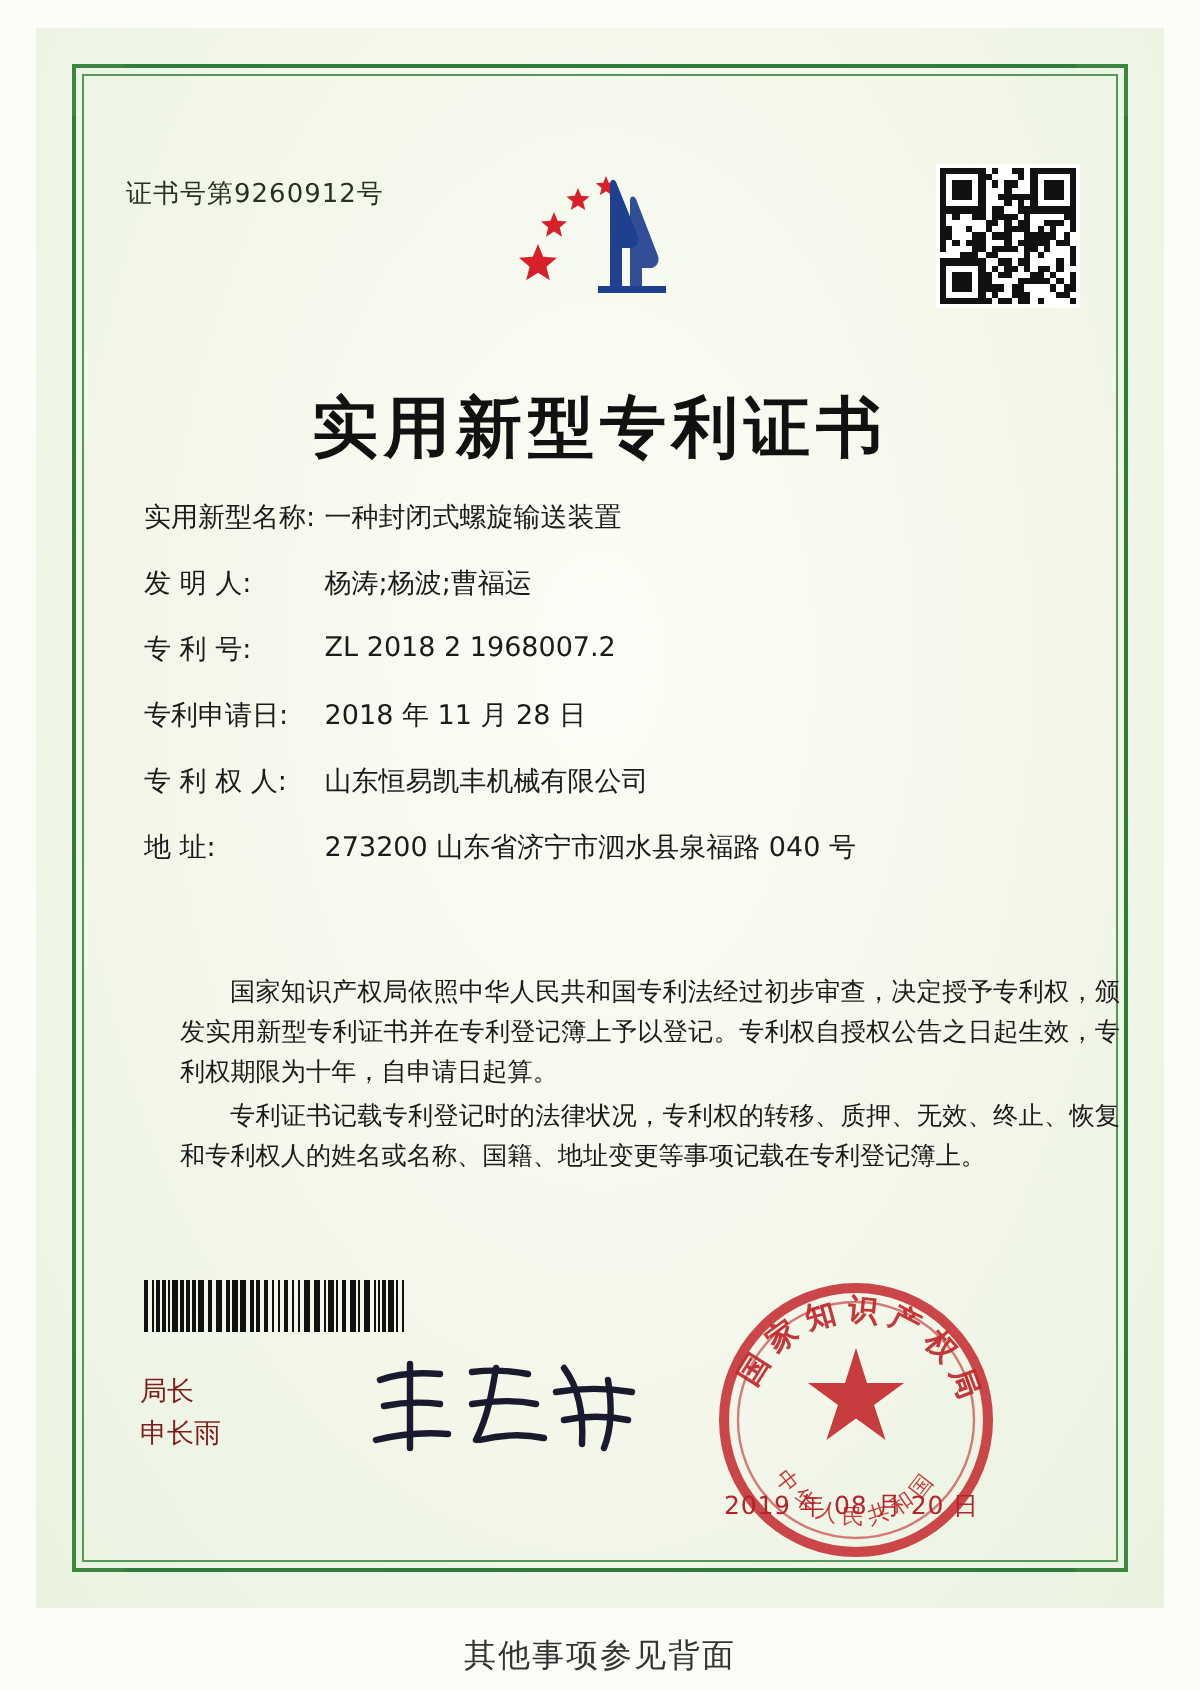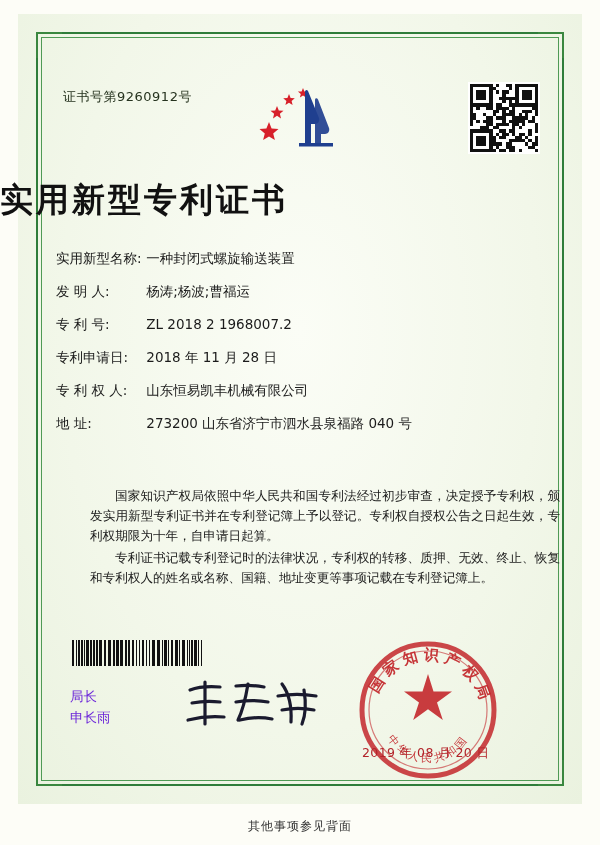--- a/index.html
+++ b/index.html
@@ -101,34 +101,34 @@
     grid-template-columns: repeat(21, 1fr);
     grid-template-rows: repeat(21, 1fr);
   }
   .qrgrid i { background: transparent; }
   .qrgrid i.on { background: #111; }
 
   
   .title {
     position: absolute;
     left: 0;
-    top: 178px;
+    top: 192px;
     width: 600px;
-    text-align: left;
+    text-align: center;
     font-size: 33px;
     font-weight: bold;
     letter-spacing: 3px;
     color: #111;
     font-family: "DejaVu Serif", serif;
   }
 
   
   .fields {
     position: absolute;
-    left: 56px;
+    left: 72px;
     top: 250px;
     width: 470px;
   }
   .field-row {
     position: relative;
     height: 33px;
     font-size: 13.5px;
     color: #1b1b1b;
     white-space: nowrap;
   }
@@ -184,21 +184,21 @@
     height: 100%;
   }
 
   
   .sig-block {
     position: absolute;
     left: 70px;
     top: 686px;
     font-size: 13.5px;
     line-height: 21px;
-    color: #6d28d9;
+    color: #7f1d1d;
   }
   .handwriting {
     position: absolute;
     left: 178px;
     top: 676px;
     width: 150px;
     height: 56px;
   }
 
   
@@ -229,21 +229,21 @@
     text-align: center;
     font-size: 12px;
     color: #2a2a2a;
   }
   .footer-note {
     position: absolute;
     left: 0;
     top: 818px;
     width: 600px;
     text-align: center;
-    font-size: 12px;
+    font-size: 16px;
     color: #333;
     letter-spacing: 1px;
   }
 </style>
 </head>
 <body>
 
 <div class="page">
 
   <div class="paper"></div>

